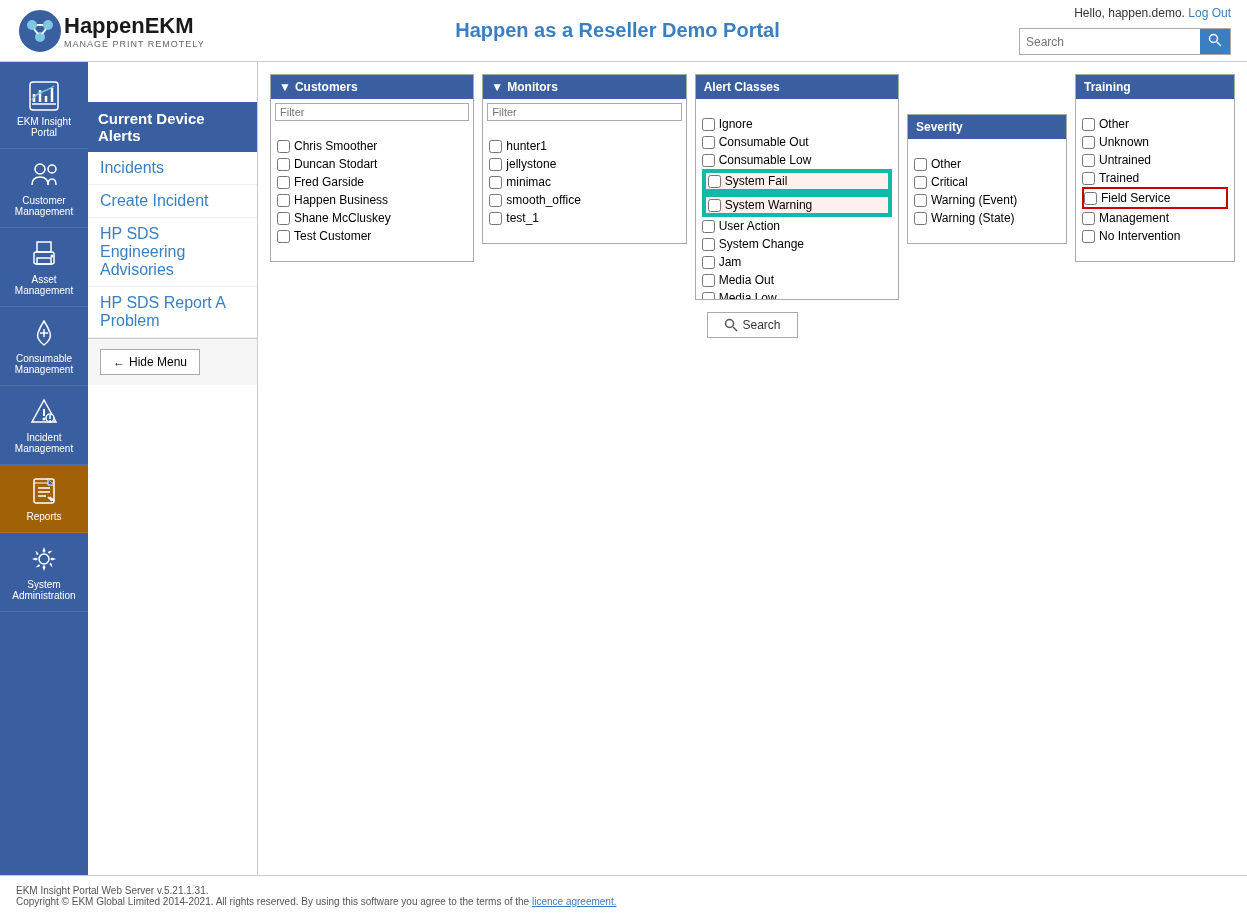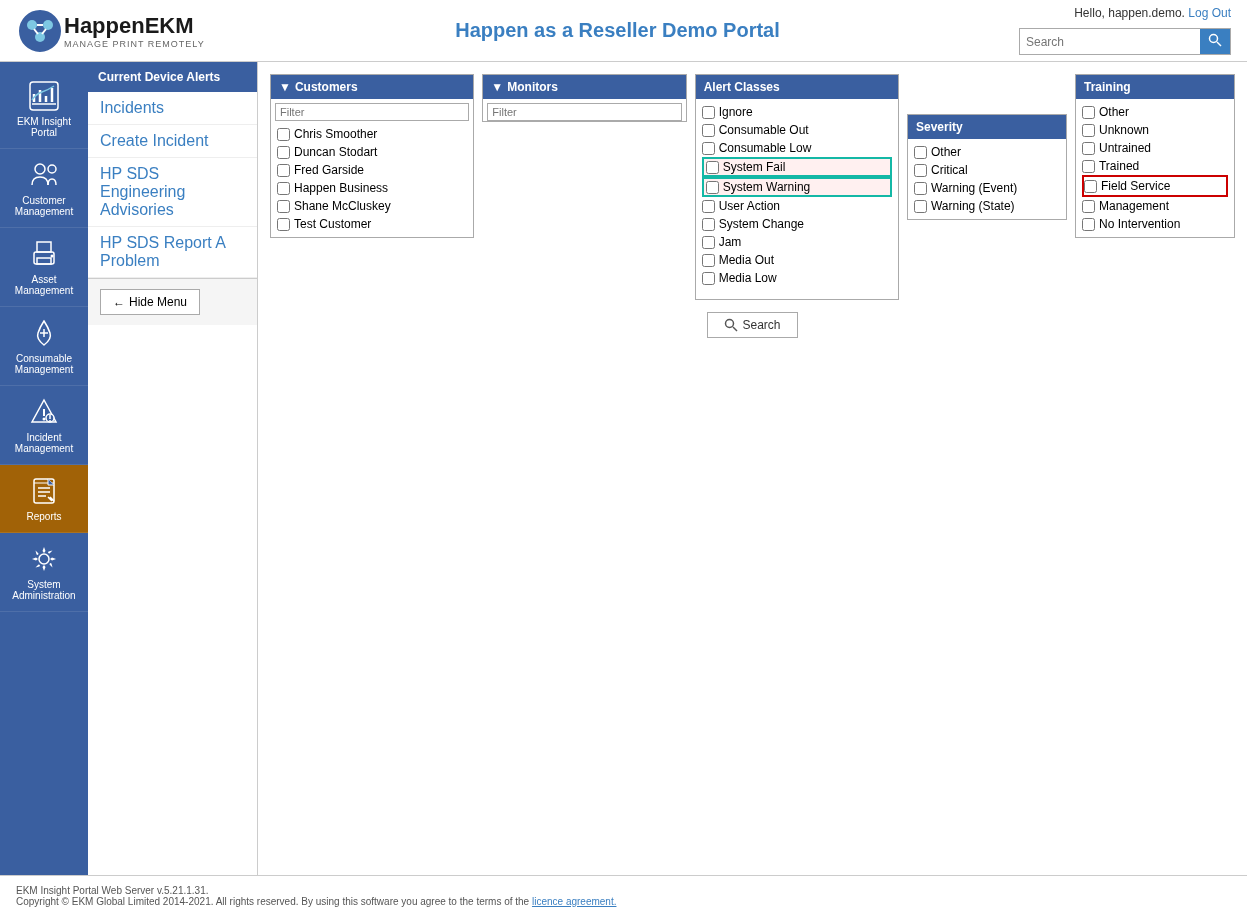--- a/index.html
+++ b/index.html
@@ -115,22 +115,23 @@
     .sidebar-secondary {
       width: 170px;
       background: #fff;
       border-right: 1px solid #ccc;
       padding: 0;
     }
     .sidebar-secondary-header {
       background: #3a5fa0;
       color: #fff;
       padding: 8px 10px;
-      font-size: 12px;
+      font-size: 15px;
       font-weight: bold;
+      margin-top: 40px;
     }
     .sidebar-secondary-item {
       padding: 7px 12px;
       cursor: pointer;
       color: #3a7fc1;
       font-size: 16px;
       border-bottom: 1px solid #eee;
     }
 
     
@@ -165,37 +166,37 @@
     }
     .filter-box-filter {
       border: 1px solid #aaa;
       margin: 4px 4px 0 4px;
       padding: 2px 4px;
       font-size: 11px;
       width: calc(100% - 8px);
       outline: none;
     }
     .filter-box-list {
-      padding: 4px 6px;
+      padding: 16px 6px;
       max-height: 200px;
       overflow-y: auto;
     }
     .filter-item {
       display: flex;
       align-items: center;
       gap: 4px;
       padding: 2px 0;
       font-size: 12px;
     }
     .filter-item input[type=checkbox] {
       width: 13px;
       height: 13px;
     }
     .filter-item.highlighted {
-      border: 2px solid #14b8a6;
+      border: 4px solid #14b8a6;
       background: #fff0f0;
       padding: 1px 2px;
     }
 
     
     .filter-box.alert-classes .filter-box-list {
       max-height: 200px;
     }
 
     
@@ -440,20 +441,42 @@
           </div>
         </div>
       </div>
 
       <div class="filter-box">
         <div class="filter-box-header">
           <span>▼</span>
           <span>Monitors</span>
         </div>
         <input type="text" class="filter-box-filter" placeholder="Filter" style="">
+        <div class="filter-box-list">
+          <div class="filter-item">
+            <input type="checkbox" style="">
+            <span>hunter1</span>
+          </div>
+          <div class="filter-item">
+            <input type="checkbox" style="">
+            <span>jellystone</span>
+          </div>
+          <div class="filter-item">
+            <input type="checkbox" style="">
+            <span>minimac</span>
+          </div>
+          <div class="filter-item">
+            <input type="checkbox" style="">
+            <span>smooth_office</span>
+          </div>
+          <div class="filter-item">
+            <input type="checkbox" style="">
+            <span>test_1</span>
+          </div>
+        </div>
       </div>
 
       <div class="filter-box alert-classes scrollbar-box" style="min-width:185px;">
         <div class="filter-box-header">
           <span>Alert Classes</span>
         </div>
         <div class="filter-box-list" style="height:220px;overflow-y:scroll;">
           <div class="filter-item">
             <input type="checkbox" style="">
             <span>Ignore</span>

